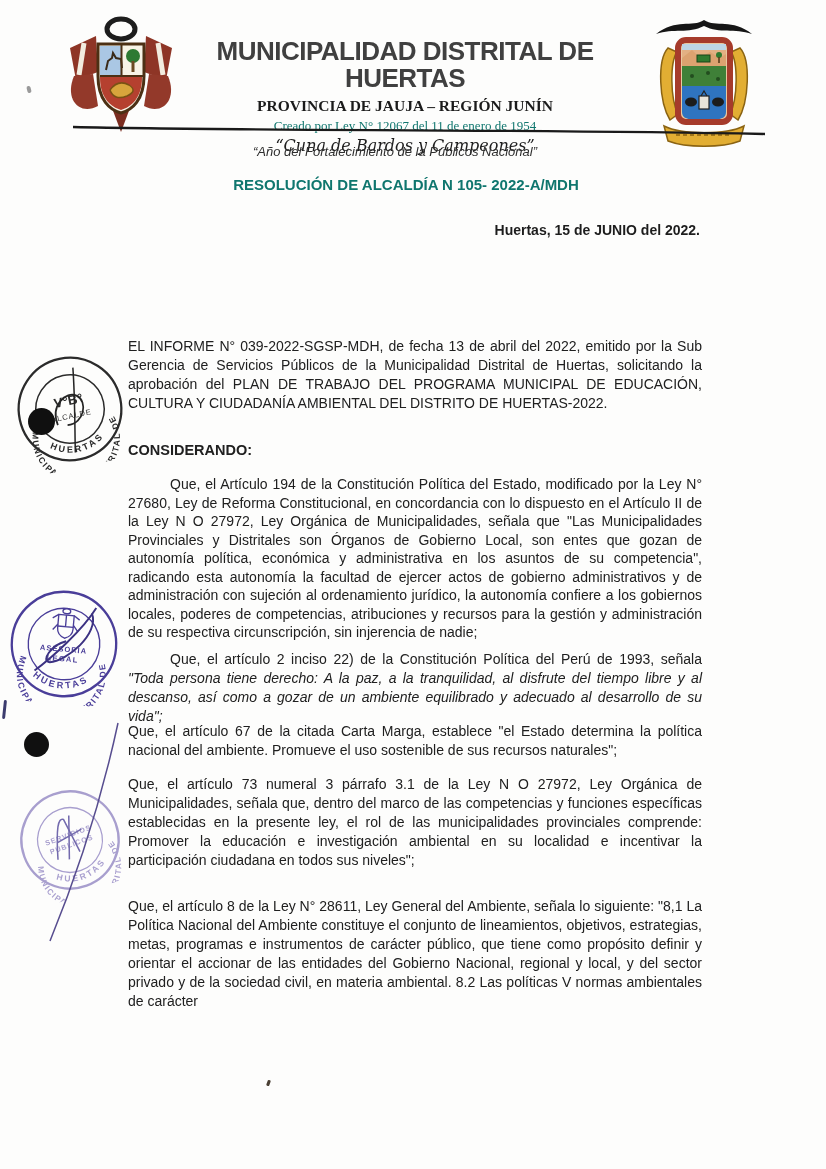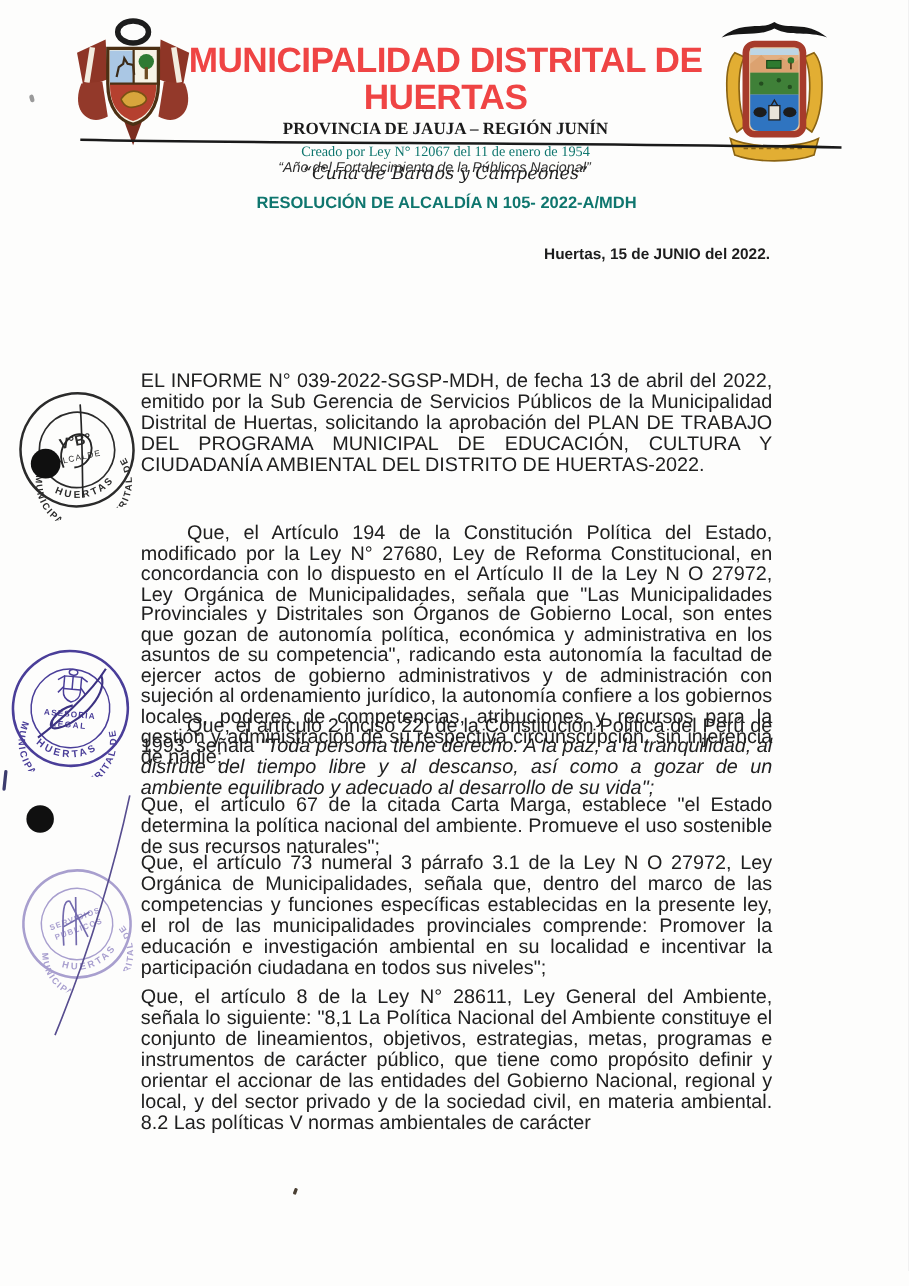--- a/index.html
+++ b/index.html
@@ -3,33 +3,33 @@
 <meta charset="utf-8">
 <style>
   html,body{margin:0;padding:0;background:#e8e8e8;}
   .page{
     position:relative; width:826px; height:1169px; margin:0 auto;
     background:#fdfdfc; overflow:hidden;
     font-family:"Liberation Sans", sans-serif; color:#1f1f1f;
   }
   
   .hdr-center{position:absolute; left:160px; top:38px; width:490px; text-align:center;}
-  .muni{font-size:32px; font-weight:bold; letter-spacing:-0.5px; line-height:1.05; color:#ef4444;}
+  .muni{font-size:26px; font-weight:bold; letter-spacing:-0.5px; line-height:1.05; color:#404040;}
   .prov{font-family:"Liberation Serif", serif; font-weight:bold; font-size:15.5px; margin-top:4px; color:#1b1b1b;}
   .creado{font-family:"Liberation Serif", serif; font-size:13px; margin-top:3px; color:#0f766e;}
   .motto{font-family:"DejaVu Serif", serif; font-style:italic; font-size:16px; margin-top:2px; color:#1e1e1e;}
   .emblem{position:absolute;}
   .divider{position:absolute; left:70px; top:122px; width:700px; height:16px;}
   .slogan{position:absolute; left:0; top:144px; width:790px; text-align:center;
     font-style:italic; font-size:13px; color:#2e2e2e;}
   .res-title{position:absolute; left:0; top:176px; width:812px; text-align:center;
     font-weight:bold; font-size:15px; color:#0f766e;}
   .dateline{position:absolute; top:222px; right:126px; font-size:14px; color:#1d1d1d;font-weight:bold;}
   
-  .blk{position:absolute; left:128px; width:574px; font-size:18px; line-height:19px;
+  .blk{position:absolute; left:128px; width:574px; font-size:14px; line-height:19px;
     text-align:justify; color:#202020;}
   .lbl{font-weight:bold; font-size:14.5px;}
   .indent{text-indent:42px;}
   .tight{line-height:18.5px;}
   .it{font-style:italic;}
   
   .stamp{position:absolute;}
   .ink-dot{position:absolute; border-radius:50%; background:#101010;}
   .edge-tick{position:absolute; left:3px; top:700px; width:3px; height:19px;
     background:#3c3c6e; transform:rotate(6deg); border-radius:2px;}
@@ -101,20 +101,21 @@
 
   <div class="slogan">“Año del Fortalecimiento de la Públicos Nacional”</div>
 
   <div class="res-title">RESOLUCIÓN DE ALCALDÍA N 105- 2022-A/MDH</div>
 
   <div class="dateline">Huertas, 15 de JUNIO del 2022.</div>
 
 
   <div class="blk" style="top:337px;">EL INFORME N° 039-2022-SGSP-MDH, de fecha 13 de abril del 2022, emitido por la Sub Gerencia de Servicios Públicos de la Municipalidad Distrital de Huertas, solicitando la aprobación del PLAN DE TRABAJO DEL PROGRAMA MUNICIPAL DE EDUCACIÓN, CULTURA Y CIUDADANÍA AMBIENTAL DEL DISTRITO DE HUERTAS-2022.</div>
 
+  <div class="blk lbl" style="top:441px;">CONSIDERANDO:</div>
 
   <div class="blk indent tight" style="top:475px;">Que, el Artículo 194 de la Constitución Política del Estado, modificado por la Ley N° 27680, Ley de Reforma Constitucional, en concordancia con lo dispuesto en el Artículo II de la Ley N O 27972, Ley Orgánica de Municipalidades, señala que "Las Municipalidades Provinciales y Distritales son Órganos de Gobierno Local, son entes que gozan de autonomía política, económica y administrativa en los asuntos de su competencia", radicando esta autonomía la facultad de ejercer actos de gobierno administrativos y de administración con sujeción al ordenamiento jurídico, la autonomía confiere a los gobiernos locales, poderes de competencias, atribuciones y recursos para la gestión y administración de su respectiva circunscripción, sin injerencia de nadie;</div>
 
   <div class="blk indent" style="top:650px;"><span>Que, el artículo 2 inciso 22) de la Constitución Política del Perú de 1993, señala </span><span class="it">"Toda persona tiene derecho: A la paz, a la tranquilidad, al disfrute del tiempo libre y al descanso, así como a gozar de un ambiente equilibrado y adecuado al desarrollo de su vida";</span></div>
 
   <div class="blk" style="top:722px;">Que, el artículo 67 de la citada Carta Marga, establece "el Estado determina la política nacional del ambiente. Promueve el uso sostenible de sus recursos naturales";</div>
 
   <div class="blk" style="top:775px;">Que, el artículo 73 numeral 3 párrafo 3.1 de la Ley N O 27972, Ley Orgánica de Municipalidades, señala que, dentro del marco de las competencias y funciones específicas establecidas en la presente ley, el rol de las municipalidades provinciales comprende: Promover la educación e investigación ambiental en su localidad e incentivar la participación ciudadana en todos sus niveles";</div>
 
   <div class="blk" style="top:897px;">Que, el artículo 8 de la Ley N° 28611, Ley General del Ambiente, señala lo siguiente: "8,1 La Política Nacional del Ambiente constituye el conjunto de lineamientos, objetivos, estrategias, metas, programas e instrumentos de carácter público, que tiene como propósito definir y orientar el accionar de las entidades del Gobierno Nacional, regional y local, y del sector privado y de la sociedad civil, en materia ambiental. 8.2 Las políticas V normas ambientales de carácter</div>

